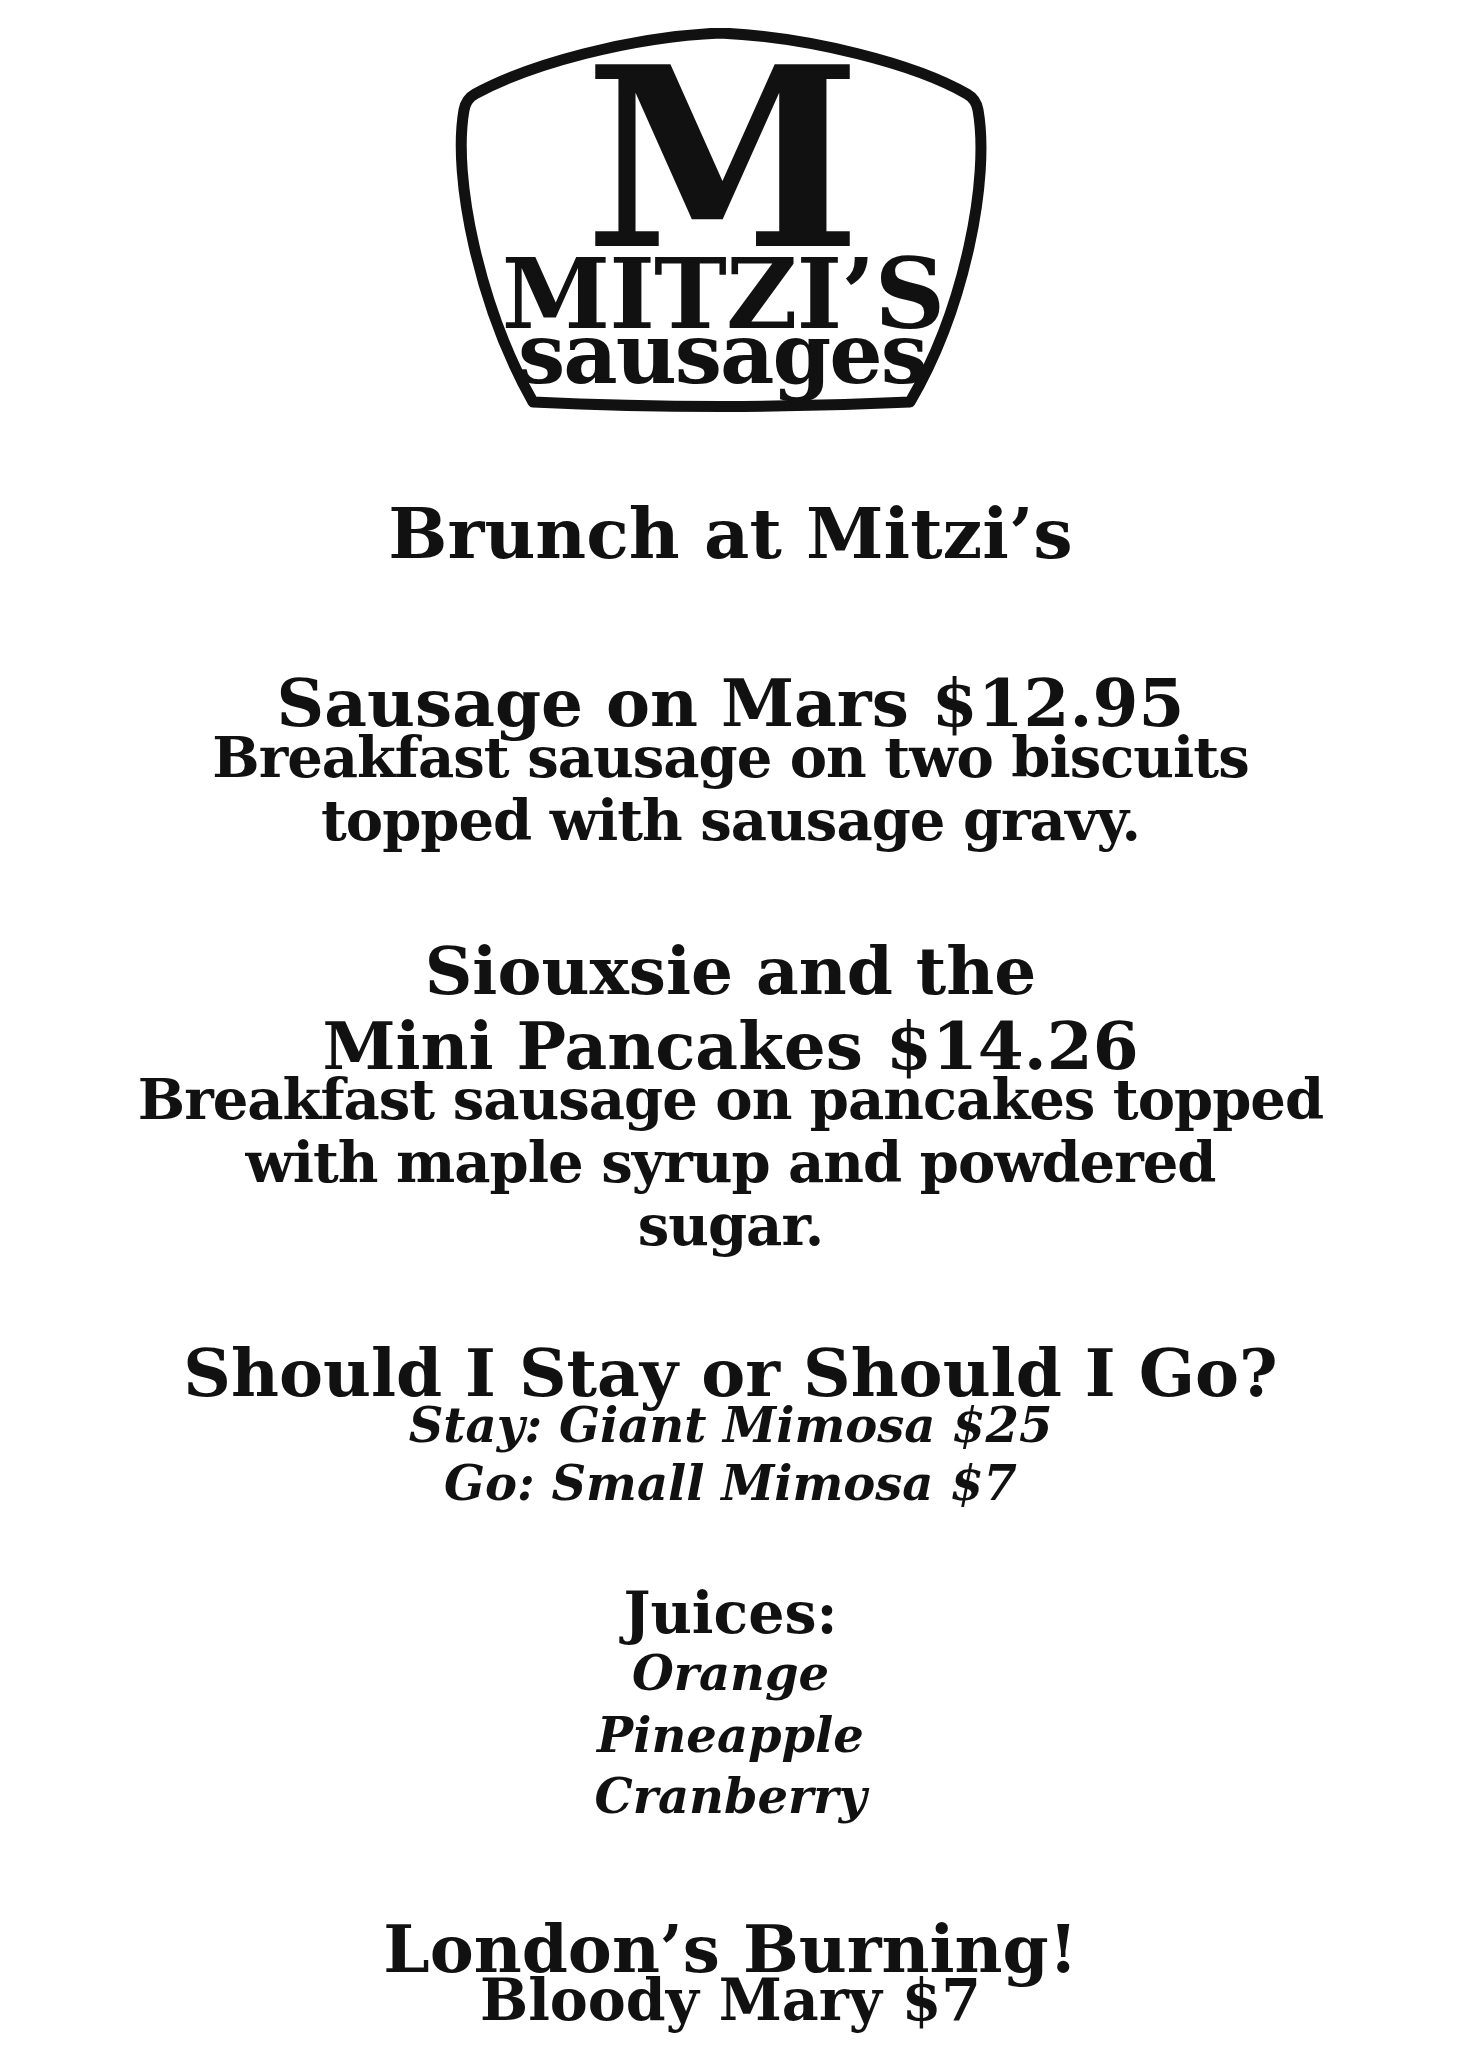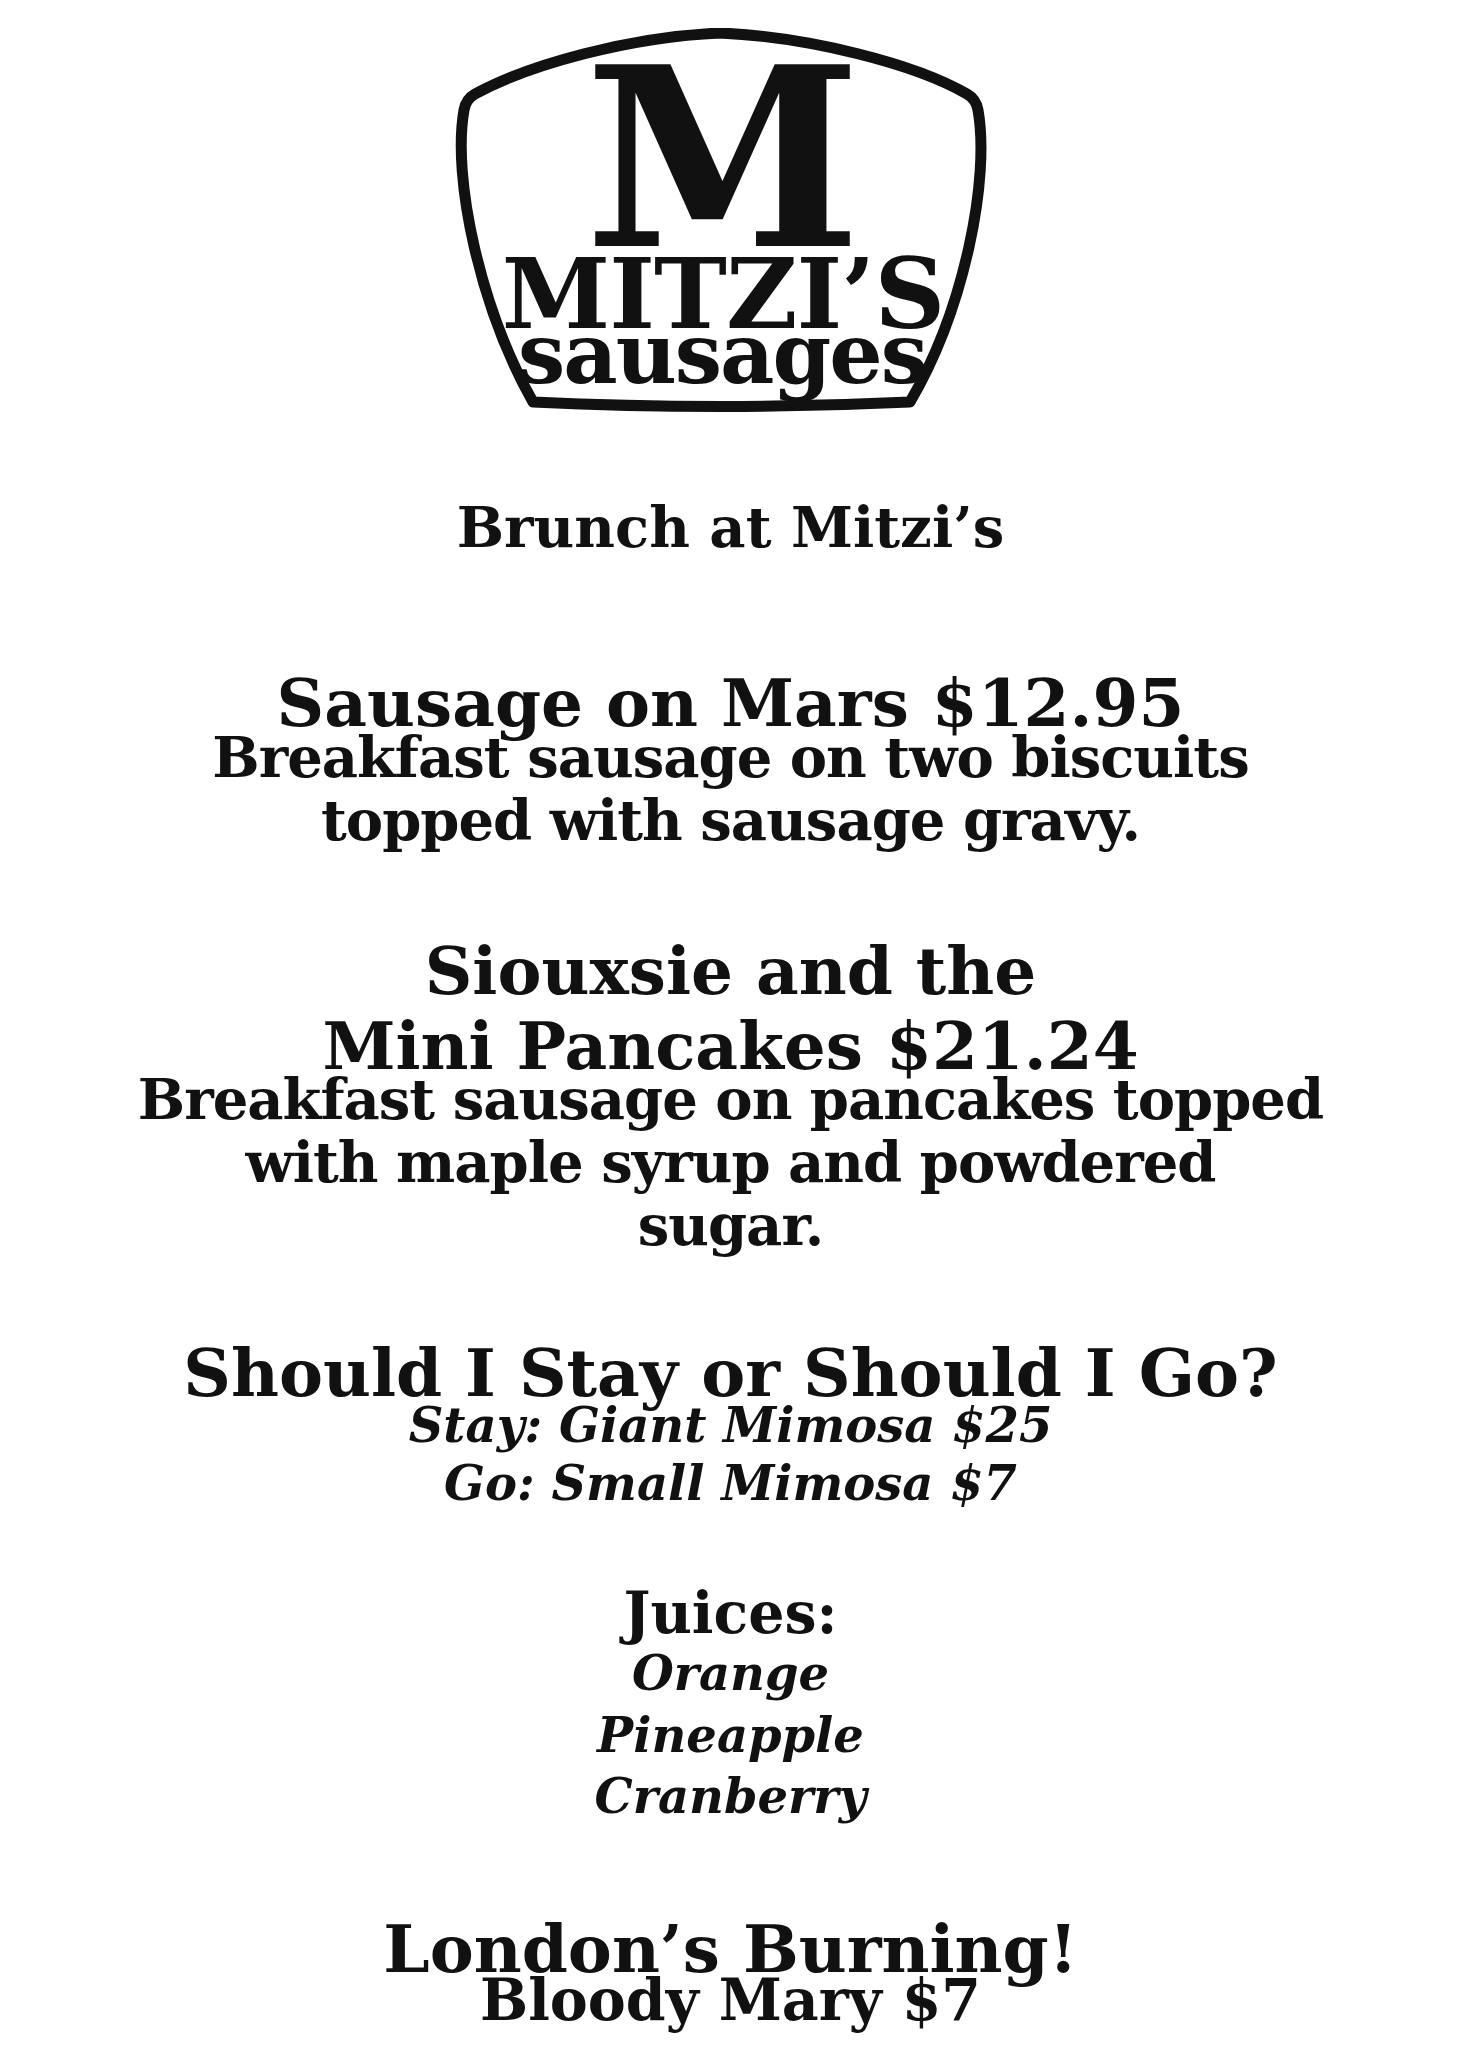--- a/index.html
+++ b/index.html
@@ -42,21 +42,21 @@
   
   .line {
     position: absolute;
     left: 0;
     width: 100%;
     text-align: center;
     font-weight: bold;
     line-height: 1;
     white-space: nowrap;
   }
-  .t78 { font-size: 56px; }
+  .t78 { font-size: 70px; }
   .t66 { font-size: 66px; margin-top: 16px; }
   .t56 { font-size: 56px; letter-spacing: -1px; }
   .t50 { font-size: 57px; }
   .t48 { font-size: 48px; font-style: italic; }
 </style>
 </head>
 <body>
 
 <div class="page">
 
@@ -75,21 +75,21 @@
     <text class="logo-sub" x="272" y="355">sausages</text>
   </svg>
 
   <div class="line t78" style="top:499px">Brunch at Mitzi’s</div>
 
   <div class="line t66" style="top:654px">Sausage on Mars $12.95</div>
   <div class="line t56" style="top:729px">Breakfast sausage on two biscuits</div>
   <div class="line t56" style="top:792px">topped with sausage gravy.</div>
 
   <div class="line t66" style="top:922px">Siouxsie and the</div>
-  <div class="line t66" style="top:997px">Mini Pancakes $21.24</div>
+  <div class="line t66" style="top:997px">Mini Pancakes $14.26</div>
   <div class="line t56" style="top:1071px">Breakfast sausage on pancakes topped</div>
   <div class="line t56" style="top:1134px">with maple syrup and powdered</div>
   <div class="line t56" style="top:1197px">sugar.</div>
 
   <div class="line t66" style="top:1324px">Should I Stay or Should I Go?</div>
   <div class="line t48" style="top:1401px">Stay: Giant Mimosa $25</div>
   <div class="line t48" style="top:1459px">Go: Small Mimosa $7</div>
 
   <div class="line t50" style="top:1584px">Juices:</div>
   <div class="line t48" style="top:1649px">Orange</div>

